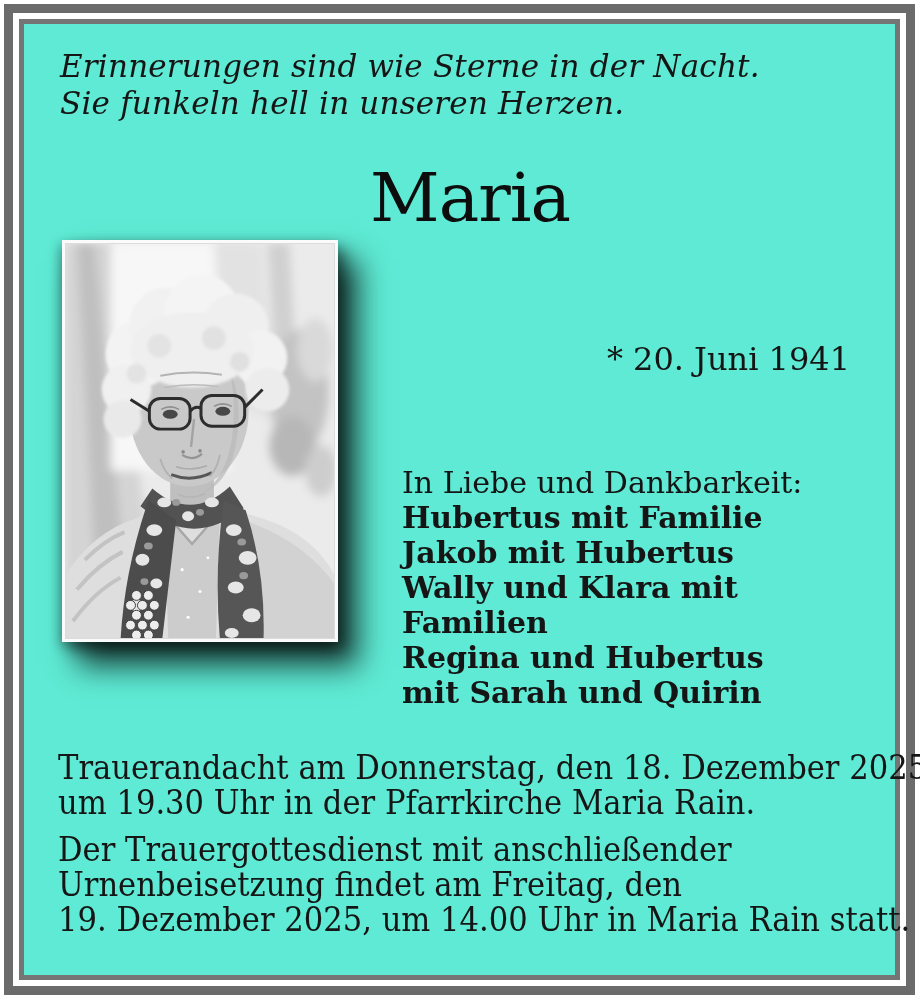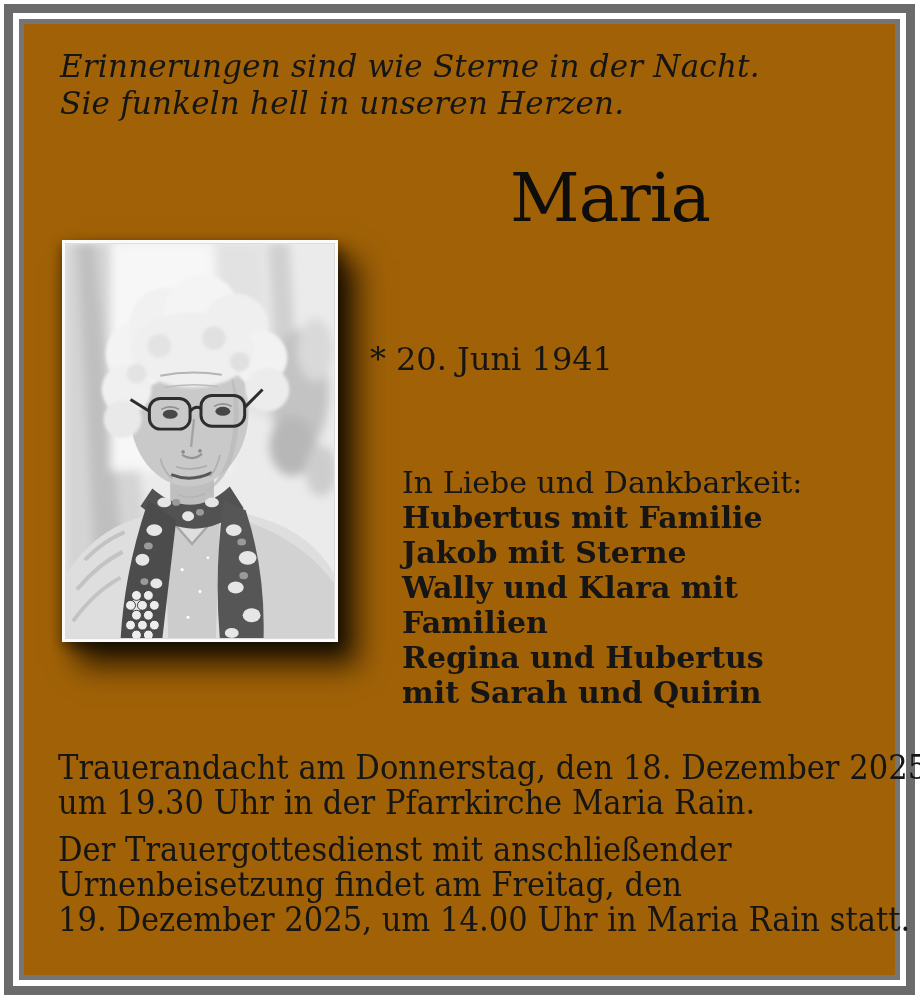--- a/index.html
+++ b/index.html
@@ -6,49 +6,49 @@
   .page{
     position:relative;width:920px;height:1000px;background:#ffffff;
     font-family:"DejaVu Serif", serif;color:#151515;overflow:hidden;
   }
   .frame{
     position:absolute;left:4px;top:4px;right:5px;bottom:5px;
     border:9px solid #6b6b6b;
   }
   .inner{
     position:absolute;left:6px;top:6px;right:6px;bottom:6px;
-    border:5px solid #757575;background:#a16207;
+    border:5px solid #757575;background:#5eead4;
   }
   .content{position:absolute;left:0;top:0;right:0;bottom:0;}
 
   .epigraph{
     position:absolute;left:36px;top:24px;
     font-style:italic;font-size:31px;line-height:37px;letter-spacing:0.2px;
   }
   .epigraph .line{display:block;}
 
   .photo{
     position:absolute;left:38px;top:216px;width:276px;height:402px;
     box-sizing:border-box;border:3px solid #fbfbfb;background:#e9e9e9;
     box-shadow: 18px 22px 28px 2px rgba(0,0,0,0.72),
                 6px 8px 14px rgba(0,0,0,0.45),
                 -3px 4px 10px rgba(0,0,0,0.22);
   }
   .photo svg{display:block;width:100%;height:100%;}
 
   .name-block{
     position:absolute;left:346px;top:134px;width:480px;
-    text-align:center;font-size:68px;line-height:80px;letter-spacing:-1px;
+    text-align:left;font-size:68px;line-height:80px;letter-spacing:-1px;
     color:#0d0d0d;
   }
   .name-block span{display:block;}
 
   .dates{
     position:absolute;left:346px;top:312px;width:480px;
-    text-align:left;font-size:32px;line-height:47px;
+    text-align:right;font-size:32px;line-height:47px;
   }
   .dates .date-line{display:block;}
   .dates .sym{display:inline-block;margin-right:10px;}
 
   .family{
     position:absolute;left:378px;top:441px;width:460px;
     font-size:30px;line-height:35px;text-align:left;
   }
   .family .intro{font-weight:normal;}
   .family .fam{font-weight:bold;}
@@ -210,21 +210,21 @@
           <span>Maria</span>
         </div>
 
         <div class="dates">
           <span class="date-line"><span class="sym">*</span><span>20. Juni 1941</span></span>
         </div>
 
         <div class="family">
           <div class="intro">In Liebe und Dankbarkeit:</div>
           <div class="fam">Hubertus mit Familie</div>
-          <div class="fam">Jakob mit Sterne</div>
+          <div class="fam">Jakob mit Hubertus</div>
           <div class="fam">Wally und Klara mit Familien</div>
           <div class="fam">Regina und Hubertus</div>
           <div class="fam">mit Sarah und Quirin</div>
         </div>
 
         <div class="services">
           <p>
             <span class="line">Trauerandacht am Donnerstag, den 18. Dezember 2025,</span>
             <span class="line">um 19.30 Uhr in der Pfarrkirche Maria Rain.</span>
           </p>

